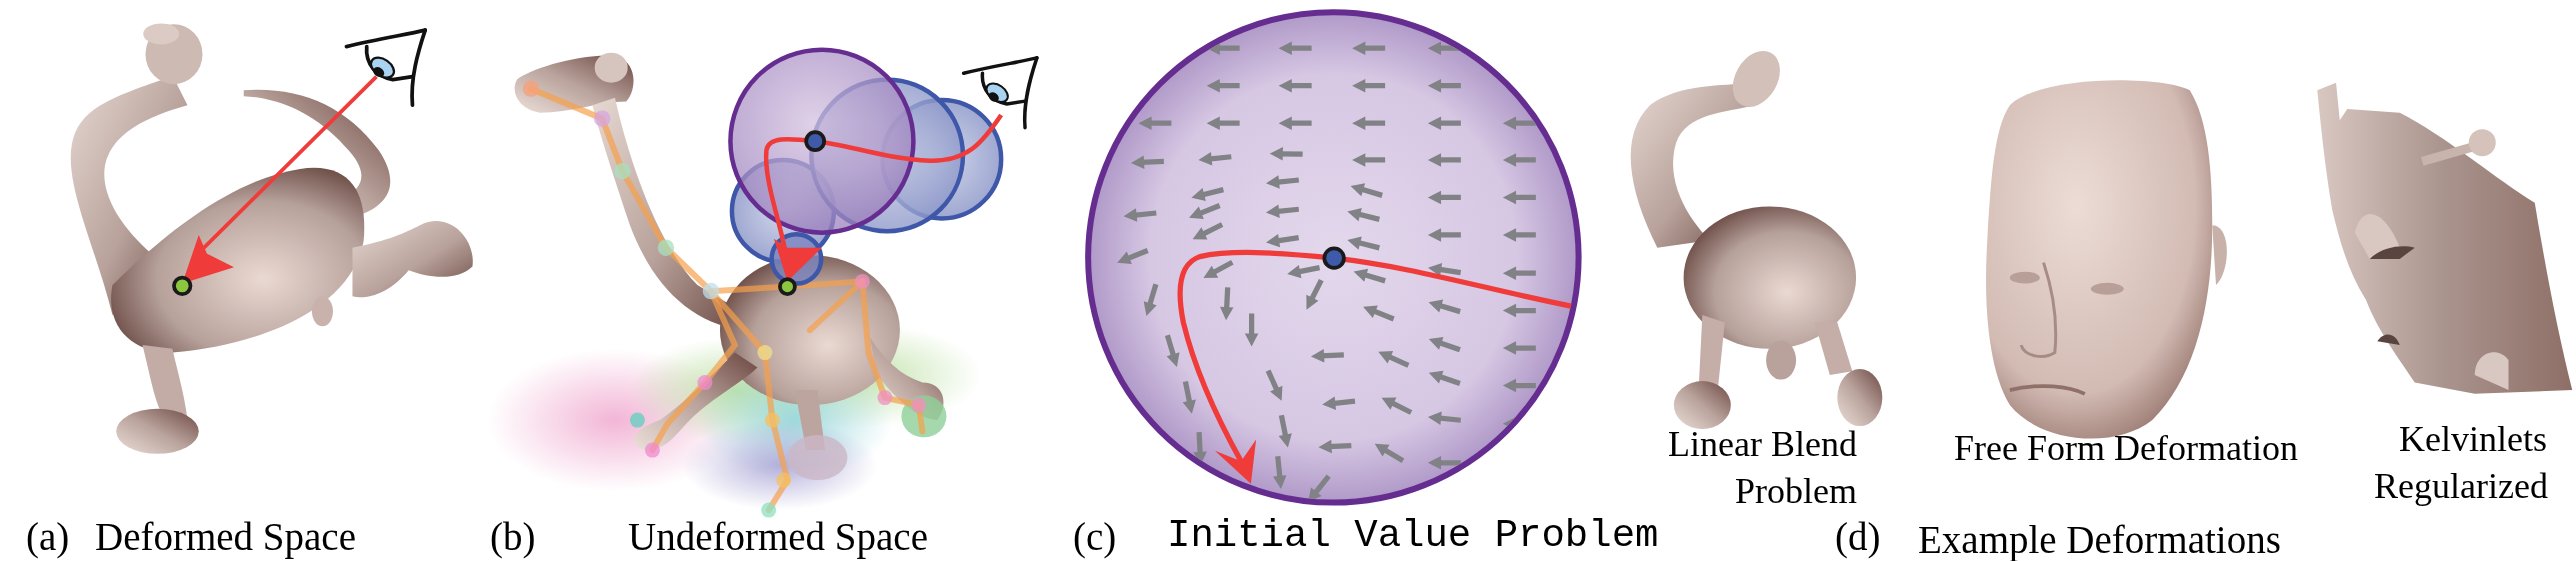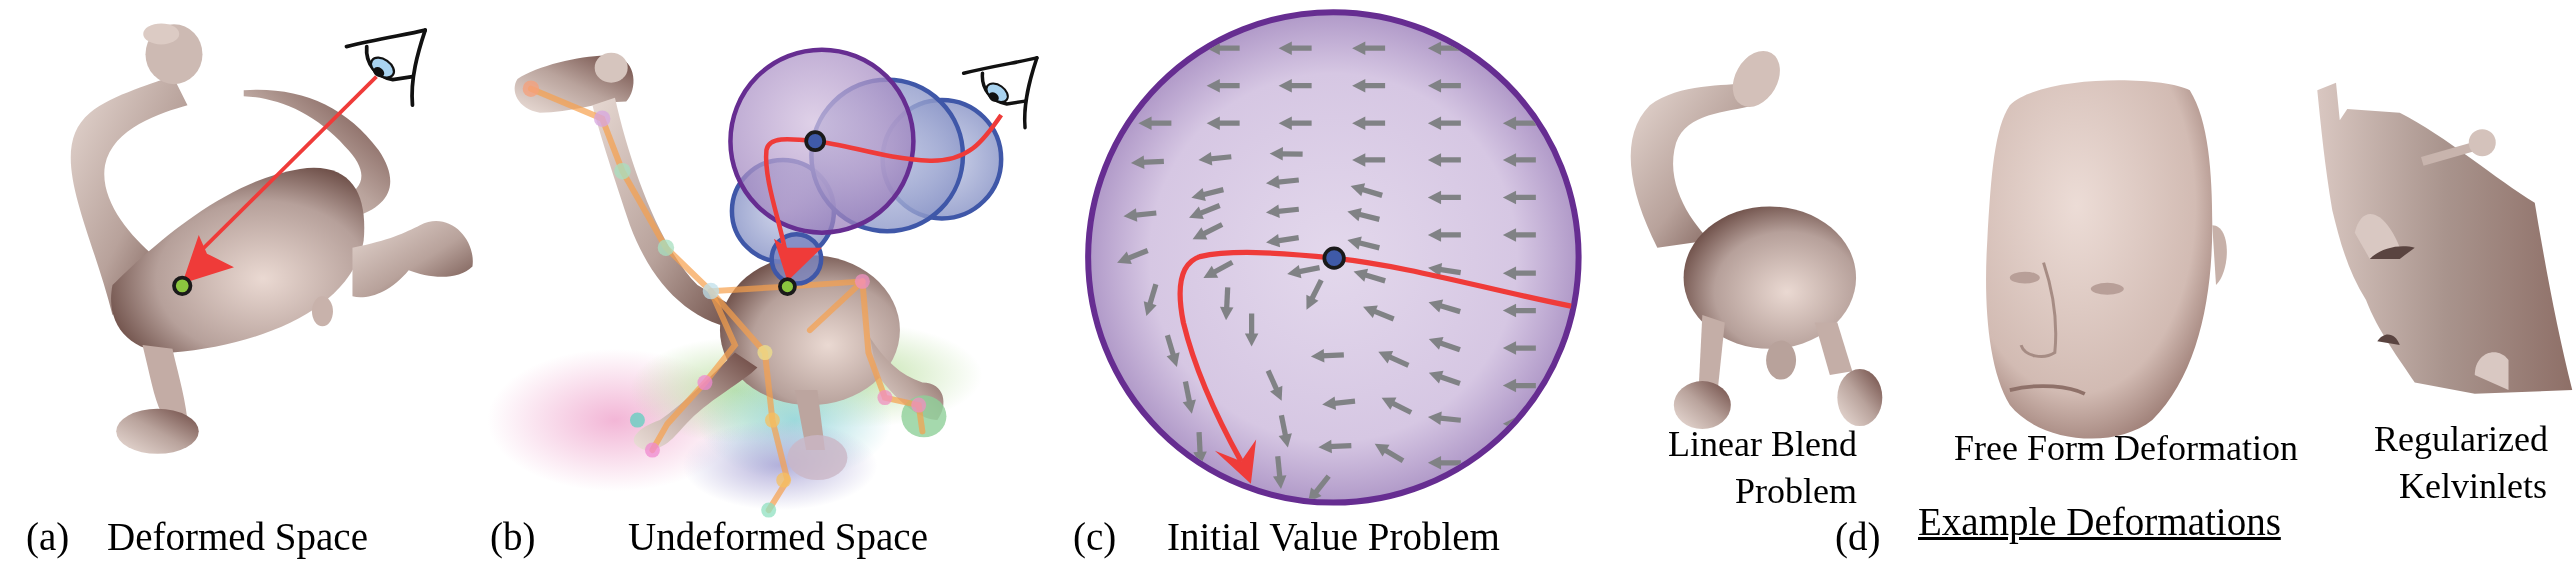--- a/index.html
+++ b/index.html
@@ -343,35 +343,35 @@
       <path d="M3160 345 C 3175 330, 3200 325, 3220 330 L 3200 345 Z" fill="#5a4440"></path>
       <path d="M3170 455 C 3180 440, 3195 445, 3200 460 Z" fill="#5a4440"></path>
       <path d="M3300 500 C 3300 470, 3330 460, 3345 480 L 3345 520 Z" fill="#d9c8c2"></path>
       <line x1="3230" y1="215" x2="3300" y2="195" stroke="#c8b4ad" stroke-width="12"></line>
       <circle cx="3310" cy="190" r="18" fill="#d4c2bb"></circle>
     </g>
   </g>
 </svg>
 
 <span class="caption tag" style="left:26px; top:517px;">(a)</span>
-<span class="caption" style="left:107px; top:517px;">Deformed Space</span>
+<span class="caption" style="left:95px; top:517px;">Deformed Space</span>
 
 <span class="caption tag" style="left:490px; top:517px;">(b)</span>
 <span class="caption" style="left:628px; top:517px;">Undeformed Space</span>
 
 <span class="caption tag" style="left:1073px; top:517px;">(c)</span>
-<span class="caption" style="left:1167px; top:517px;">Initial Value Problem</span>
+<span class="caption" style="left:1167px; top:517px;font-family:Liberation Mono, monospace;">Initial Value Problem</span>
 
 <span class="caption tag" style="left:1835px; top:517px;">(d)</span>
-<span class="caption" style="left:1918px; top:502px;text-decoration:underline;">Example Deformations</span>
+<span class="caption" style="left:1918px; top:520px;">Example Deformations</span>
 
 <div class="sublabel" style="left:1668px; top:421px; width:189px;">
   <div>Linear Blend</div>
   <div>Problem</div>
 </div>
 <div class="sublabel" style="left:1951px; top:425px; width:347px;">
   <div>Free Form Deformation</div>
 </div>
 <div class="sublabel" style="left:2374px; top:416px; width:173px;">
+  <div>Kelvinlets</div>
   <div>Regularized</div>
-  <div>Kelvinlets</div>
 </div>
 
 
 </body></html>

